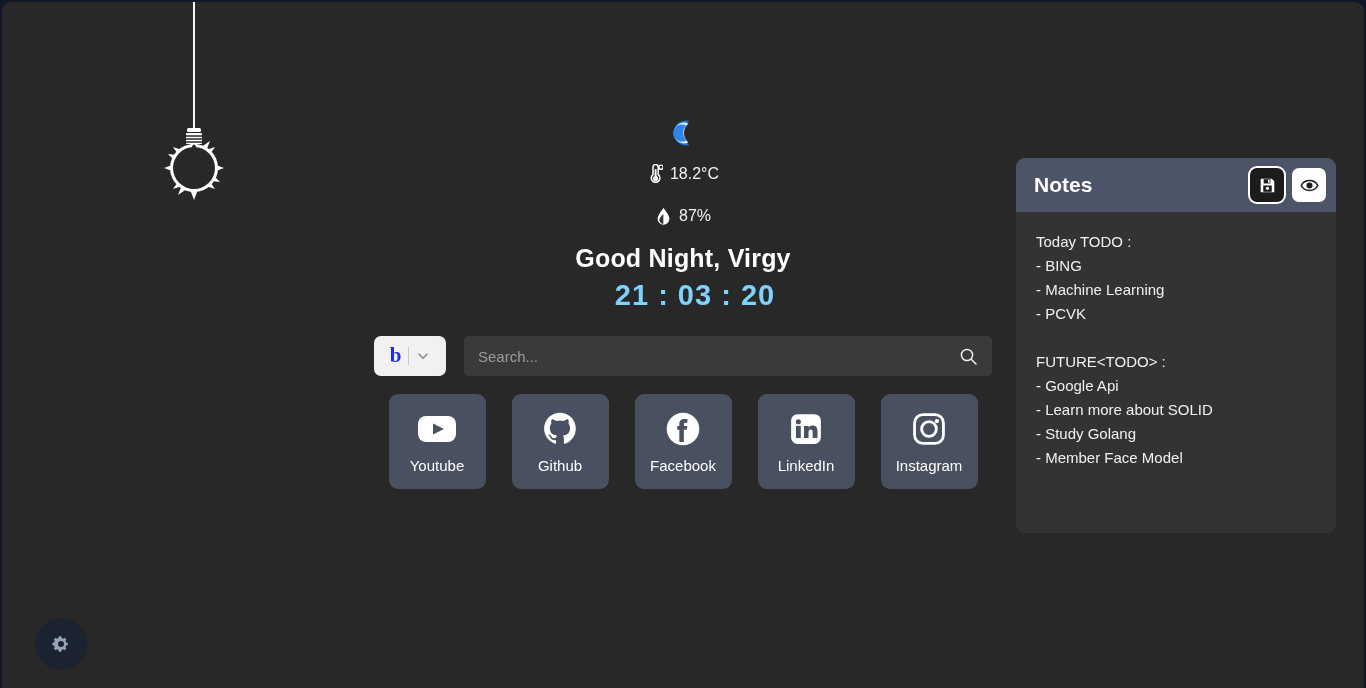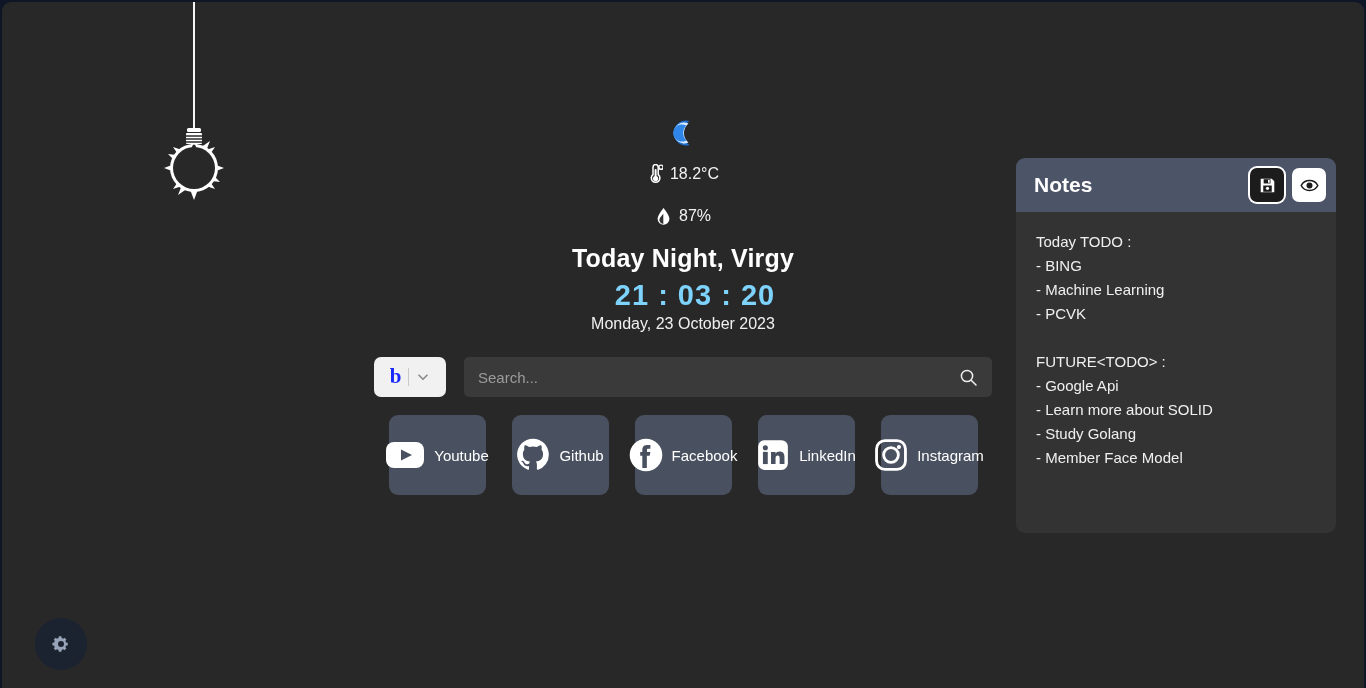--- a/index.html
+++ b/index.html
@@ -143,25 +143,25 @@
 
   
   #tiles {
     margin-top: 18px;
     display: flex;
     justify-content: center;
     gap: 26px;
   }
   .tile {
     width: 97px;
-    height: 80px;
+    height: 95px;
     background: #49505f;
     border-radius: 9px;
     display: flex;
-    flex-direction: row;
+    flex-direction: column;
     align-items: center;
     justify-content: center;
     gap: 9px;
     cursor: pointer;
   }
   .tile-icon { height: 38px; display: flex; align-items: center; }
   .tile-label { font-size: 15px; color: #ffffff; }
 
   
   #notes {
@@ -289,23 +289,22 @@
       </div>
       <div class="weather-item">
         <svg width="17" height="20" viewBox="0 0 17 20">
           <path d="M8.5 2 C8.5 2 2.6 9 2.6 12.8 a5.9 5.9 0 0 0 11.8 0 C14.4 9 8.5 2 8.5 2 Z" fill="#ffffff"></path>
           <path d="M5.2 11.6 C5.2 11.6 7 9.2 8.3 7.8 L8.3 17.9 a5.3 5.3 0 0 1 -4 -4 Z" fill="#333333"></path>
         </svg>
         <span>87%</span>
       </div>
     </div>
 
-    <div id="greeting">Today Night, Virgy</div>
+    <div id="greeting">Good Night, Virgy</div>
     <div id="clock">21 : 03 : 20</div>
-    <div id="date">Monday, 23 October 2023</div>
 
     <div id="search-row">
       <div id="engine-select">
         <span class="bing-b">b</span>
         <span class="divider"></span>
         <svg width="14" height="14" viewBox="0 0 14 14">
           <path d="M3 5.2 L7 9.2 L11 5.2" fill="none" stroke="#8a8a8a" stroke-width="1.6" stroke-linecap="round"></path>
         </svg>
       </div>
 

